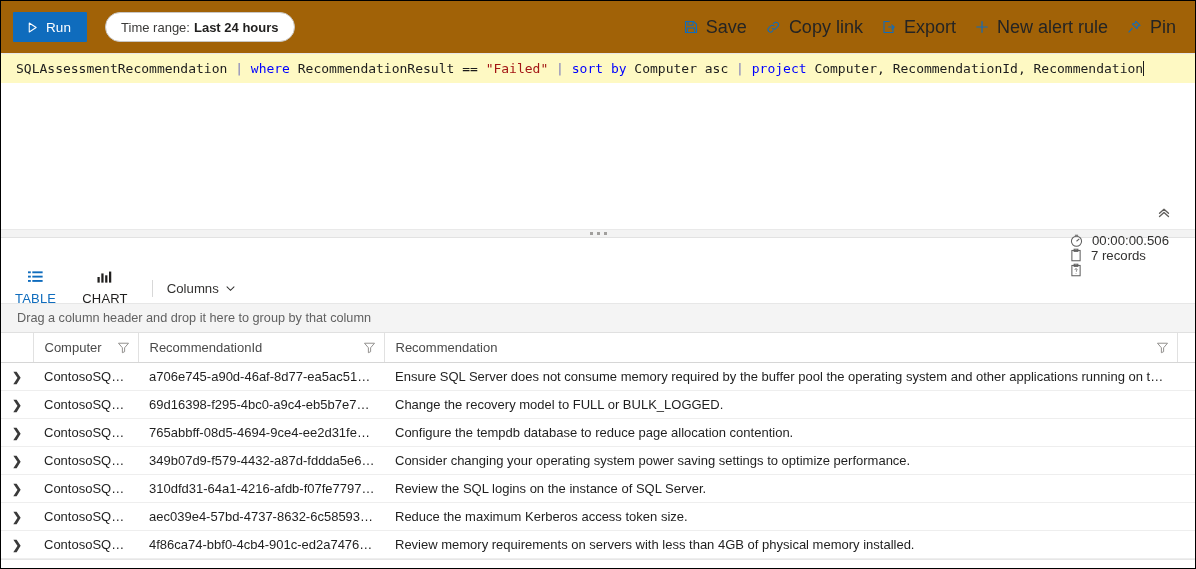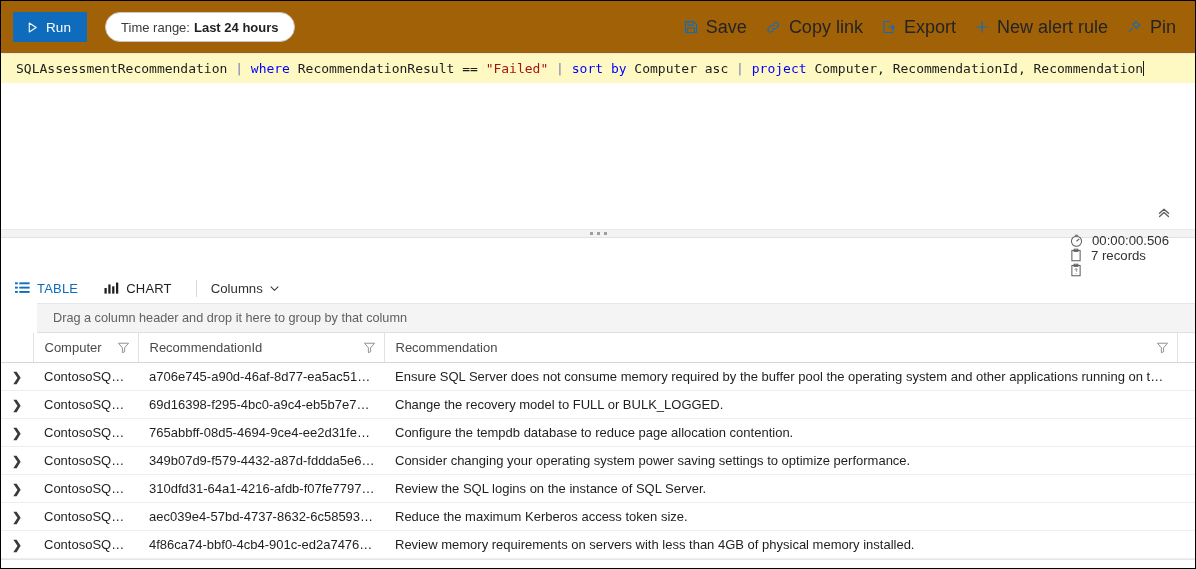--- a/index.html
+++ b/index.html
@@ -159,40 +159,40 @@
     align-items: center;
     padding: 0 0 0 14px;
     gap: 0;
   }
   .vtab {
     display: inline-flex; align-items: center; gap: 7px;
     font-size: 13px;
     padding: 0 14px 0 0;
     cursor: pointer;
     letter-spacing: .2px;
+    flex-direction: column;
   }
   .vtab.active { color: #0f6cbd; }
   .vtab.inactive { color: #201f1e; margin-left: 12px; }
   .vdiv { width: 1px; height: 17px; background: #d8d8d8; margin: 0 14px 0 10px; }
   .columns-btn {
     display: inline-flex; align-items: center; gap: 6px;
     font-size: 13.2px; color: #323130; cursor: pointer;
   }
 
   
   .groupbar {
     height: 30px;
     background: #f4f4f4;
     border-top: 1px solid #e7e7e7;
     border-bottom: 1px solid #e0e0e0;
     display: flex; align-items: center;
     padding-left: 16px;
     font-size: 12.7px;
     color: #616161;
-    margin-left: 36px;
   }
 
   
   .grid { width: 100%; background: #fff; }
   .grid table { width: 100%; border-collapse: collapse; table-layout: fixed; }
   .grid th {
     font-weight: 400;
     font-size: 13px;
     color: #4a4a4a;
     text-align: left;

